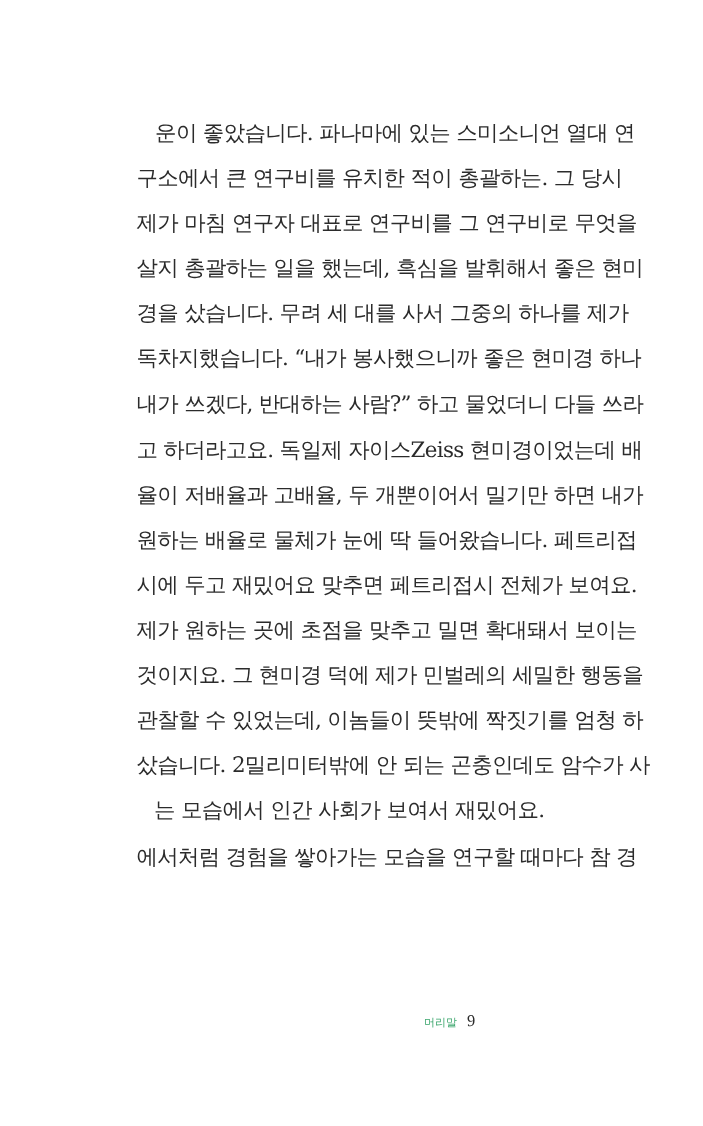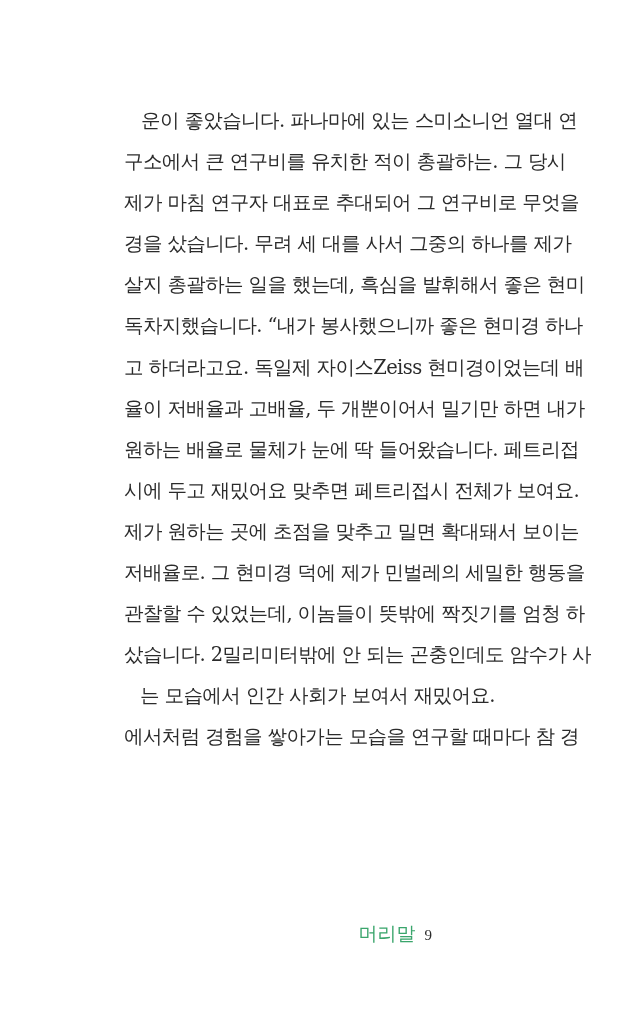--- a/index.html
+++ b/index.html
@@ -47,46 +47,47 @@
     .footer {
       position: absolute;
       right: 91px;
       top: 921px;
       font-size: 14px;
       white-space: nowrap;
     }
     .footer .section {
       color: #3aa56c;
       font-family: "DejaVu Sans", "Liberation Sans", sans-serif;
-      font-size: 19px;
+      font-size: 10px;
       margin-right: 9px;
     }
     .footer .pagenum {
       color: #2b2b2b;
       font-family: "Liberation Serif", "DejaVu Serif", serif;
       font-size: 15px;
     }
   </style>
 </head>
 <body>
 
 <div class="page">
   <div class="text-block">
     <span class="line indent">운이 좋았습니다. 파나마에 있는 스미소니언 열대 연</span>
     <span class="line">구소에서 큰 연구비를 유치한 적이 총괄하는. 그 당시</span>
-    <span class="line">제가 마침 연구자 대표로 추대되어 그 연구비로 무엇을</span>
+    <span class="line">제가 마침 연구자 대표로 연구비를 그 연구비로 무엇을</span>
+    <span class="line">살지 총괄하는 일을 했는데, 흑심을 발휘해서 좋은 현미</span>
     <span class="line">경을 샀습니다. 무려 세 대를 사서 그중의 하나를 제가</span>
-    <span class="line">살지 총괄하는 일을 했는데, 흑심을 발휘해서 좋은 현미</span>
     <span class="line">독차지했습니다. “내가 봉사했으니까 좋은 현미경 하나</span>
+    <span class="line">내가 쓰겠다, 반대하는 사람?” 하고 물었더니 다들 쓰라</span>
     <span class="line">고 하더라고요. 독일제 자이스Zeiss 현미경이었는데 배</span>
     <span class="line">율이 저배율과 고배율, 두 개뿐이어서 밀기만 하면 내가</span>
     <span class="line">원하는 배율로 물체가 눈에 딱 들어왔습니다. 페트리접</span>
     <span class="line">시에 두고 재밌어요 맞추면 페트리접시 전체가 보여요.</span>
     <span class="line">제가 원하는 곳에 초점을 맞추고 밀면 확대돼서 보이는</span>
-    <span class="line">저배율로. 그 현미경 덕에 제가 민벌레의 세밀한 행동을</span>
+    <span class="line">것이지요. 그 현미경 덕에 제가 민벌레의 세밀한 행동을</span>
     <span class="line">관찰할 수 있었는데, 이놈들이 뜻밖에 짝짓기를 엄청 하</span>
     <span class="line">샀습니다. 2밀리미터밖에 안 되는 곤충인데도 암수가 사</span>
     <span class="line last">는 모습에서 인간 사회가 보여서 재밌어요.</span>
     <span class="line">에서처럼 경험을 쌓아가는 모습을 연구할 때마다 참 경</span>
   </div>
 
   <div class="footer">
     <span class="section">머리말</span><span class="pagenum">9</span>
   </div>
 </div>

